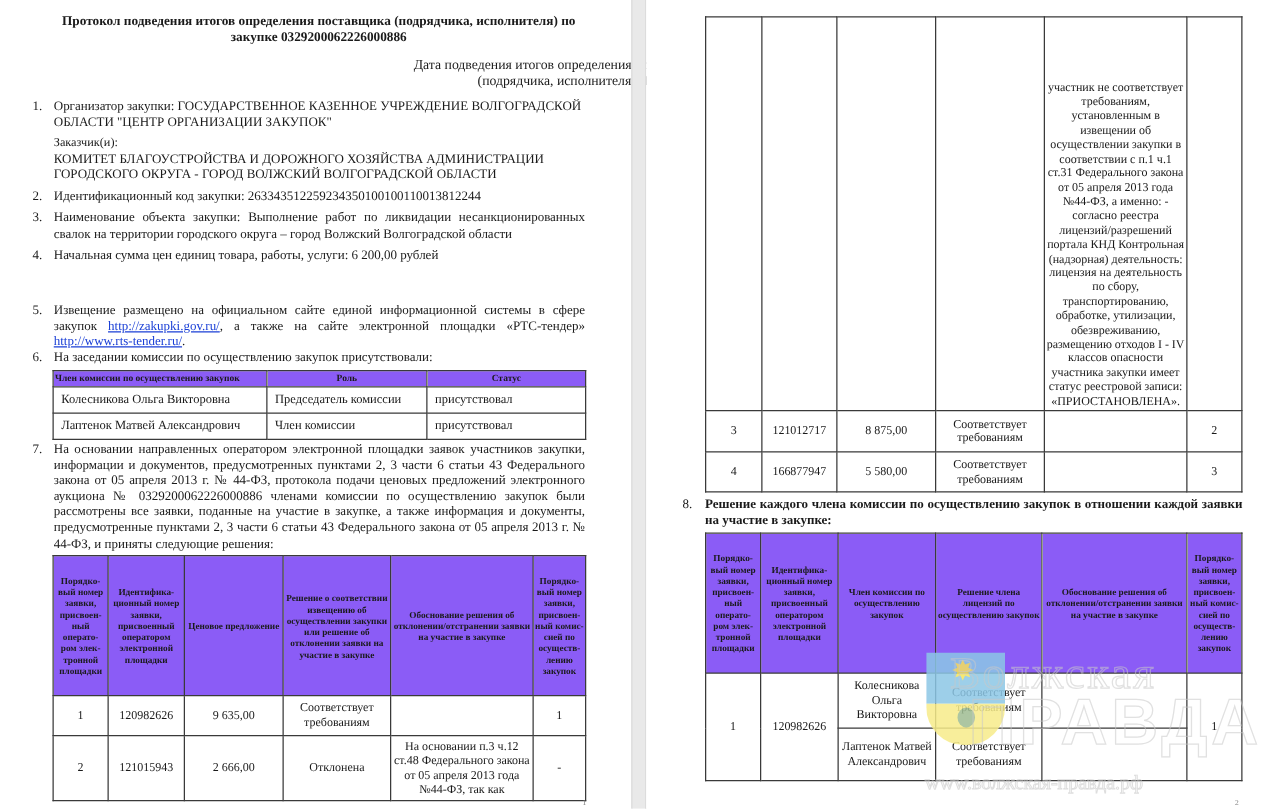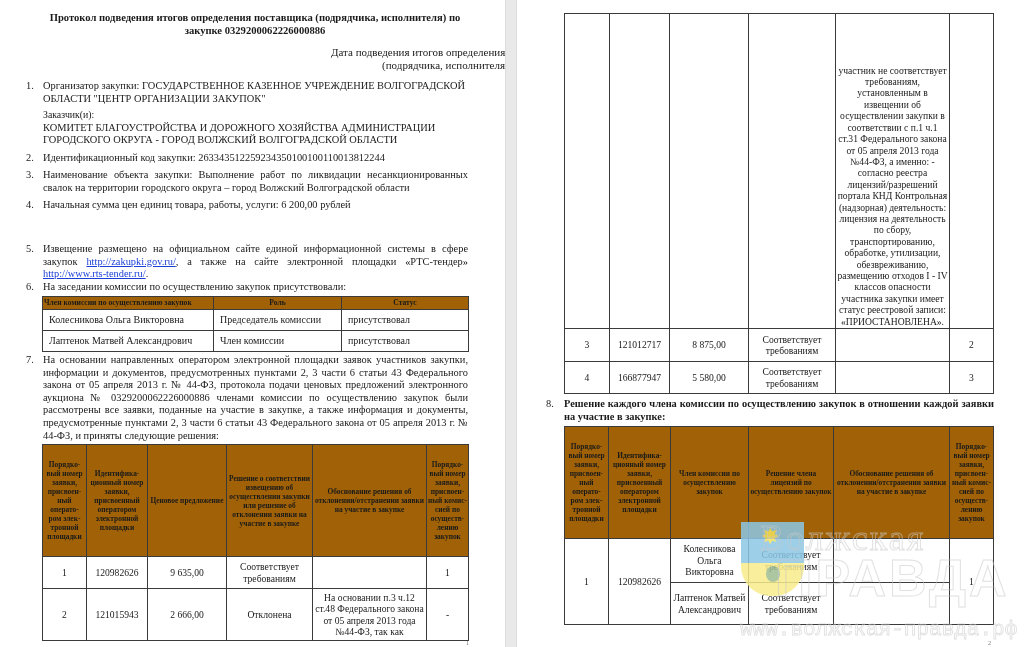--- a/index.html
+++ b/index.html
@@ -13,27 +13,27 @@
   .abs { position:absolute; }
   .title { left:40px; width:430px; top:11px; text-align:center; font-weight:bold; font-size:10.6px; line-height:13px; }
   .date { right:38px; top:46px; width:300px; text-align:right; font-size:11px; line-height:13px; }
   .item { position:absolute; left:26px; width:442px; font-size:10.4px; line-height:12.6px; }
   .item .num { position:absolute; left:0; top:0; }
   .item .body { margin-left:17px; text-align:justify; }
   .item .body p { margin:0; }
   a { color:#1a3fd6; text-decoration:underline; }
   table { border-collapse:collapse; position:absolute; table-layout:fixed; }
   td, th { border:1.4px solid #3a3a3a; padding:0 1px; font-size:9.6px; line-height:11.4px; text-align:center; vertical-align:middle; overflow:hidden; }
-  th { background:#a16207; font-weight:bold; font-size:7.4px; line-height:9px; }
+  th { background:#8b5cf6; font-weight:bold; font-size:7.4px; line-height:9px; }
   .t6 th { font-size:7.6px; line-height:10px; height:12px; }
   .t6 td { text-align:left; padding-left:6px; height:20px; font-size:10px; }
   .watermark { position:absolute; pointer-events:none; }
   .wm-big1 { left:760px; top:517px; font-size:36px; color:rgba(255,255,255,0.0); -webkit-text-stroke:1px rgba(200,200,200,0.55); letter-spacing:2px; font-family:"Liberation Serif", serif; }
   .wm-big2 { left:775px; top:548px; font-size:52px; color:rgba(255,255,255,0); -webkit-text-stroke:1px rgba(200,200,200,0.55); font-family:"Liberation Sans", sans-serif; letter-spacing:3px; font-weight:bold; }
-  .wm-url { left:740px; top:618px; font-size:21px; color:rgba(255,255,255,0); -webkit-text-stroke:0.8px rgba(200,200,200,0.6); font-family:Liberation Mono, monospace; }
+  .wm-url { left:740px; top:618px; font-size:16px; color:rgba(255,255,255,0); -webkit-text-stroke:0.8px rgba(200,200,200,0.6); font-family:Liberation Serif, serif; }
   .crest { position:absolute; left:741px; top:522px; width:63px; height:74px; border-radius:0 0 30px 30px; overflow:hidden; opacity:0.85; }
   .crest .sky { position:absolute; left:0; top:0; width:100%; height:55%; background:#8cc7e6; }
   .crest .sand { position:absolute; left:0; top:55%; width:100%; height:45%; background:#f7ec8a; }
   .crest .star { position:absolute; left:20px; top:4px; font-size:22px; color:#f5e45a; line-height:22px; }
   .crest .tree { position:absolute; left:25px; top:44px; width:14px; height:16px; border-radius:50%; background:#9fbd92; }
   .pgnum { position:absolute; font-size:6px; color:#777; }
 </style>
 </head>
 <body>
 

